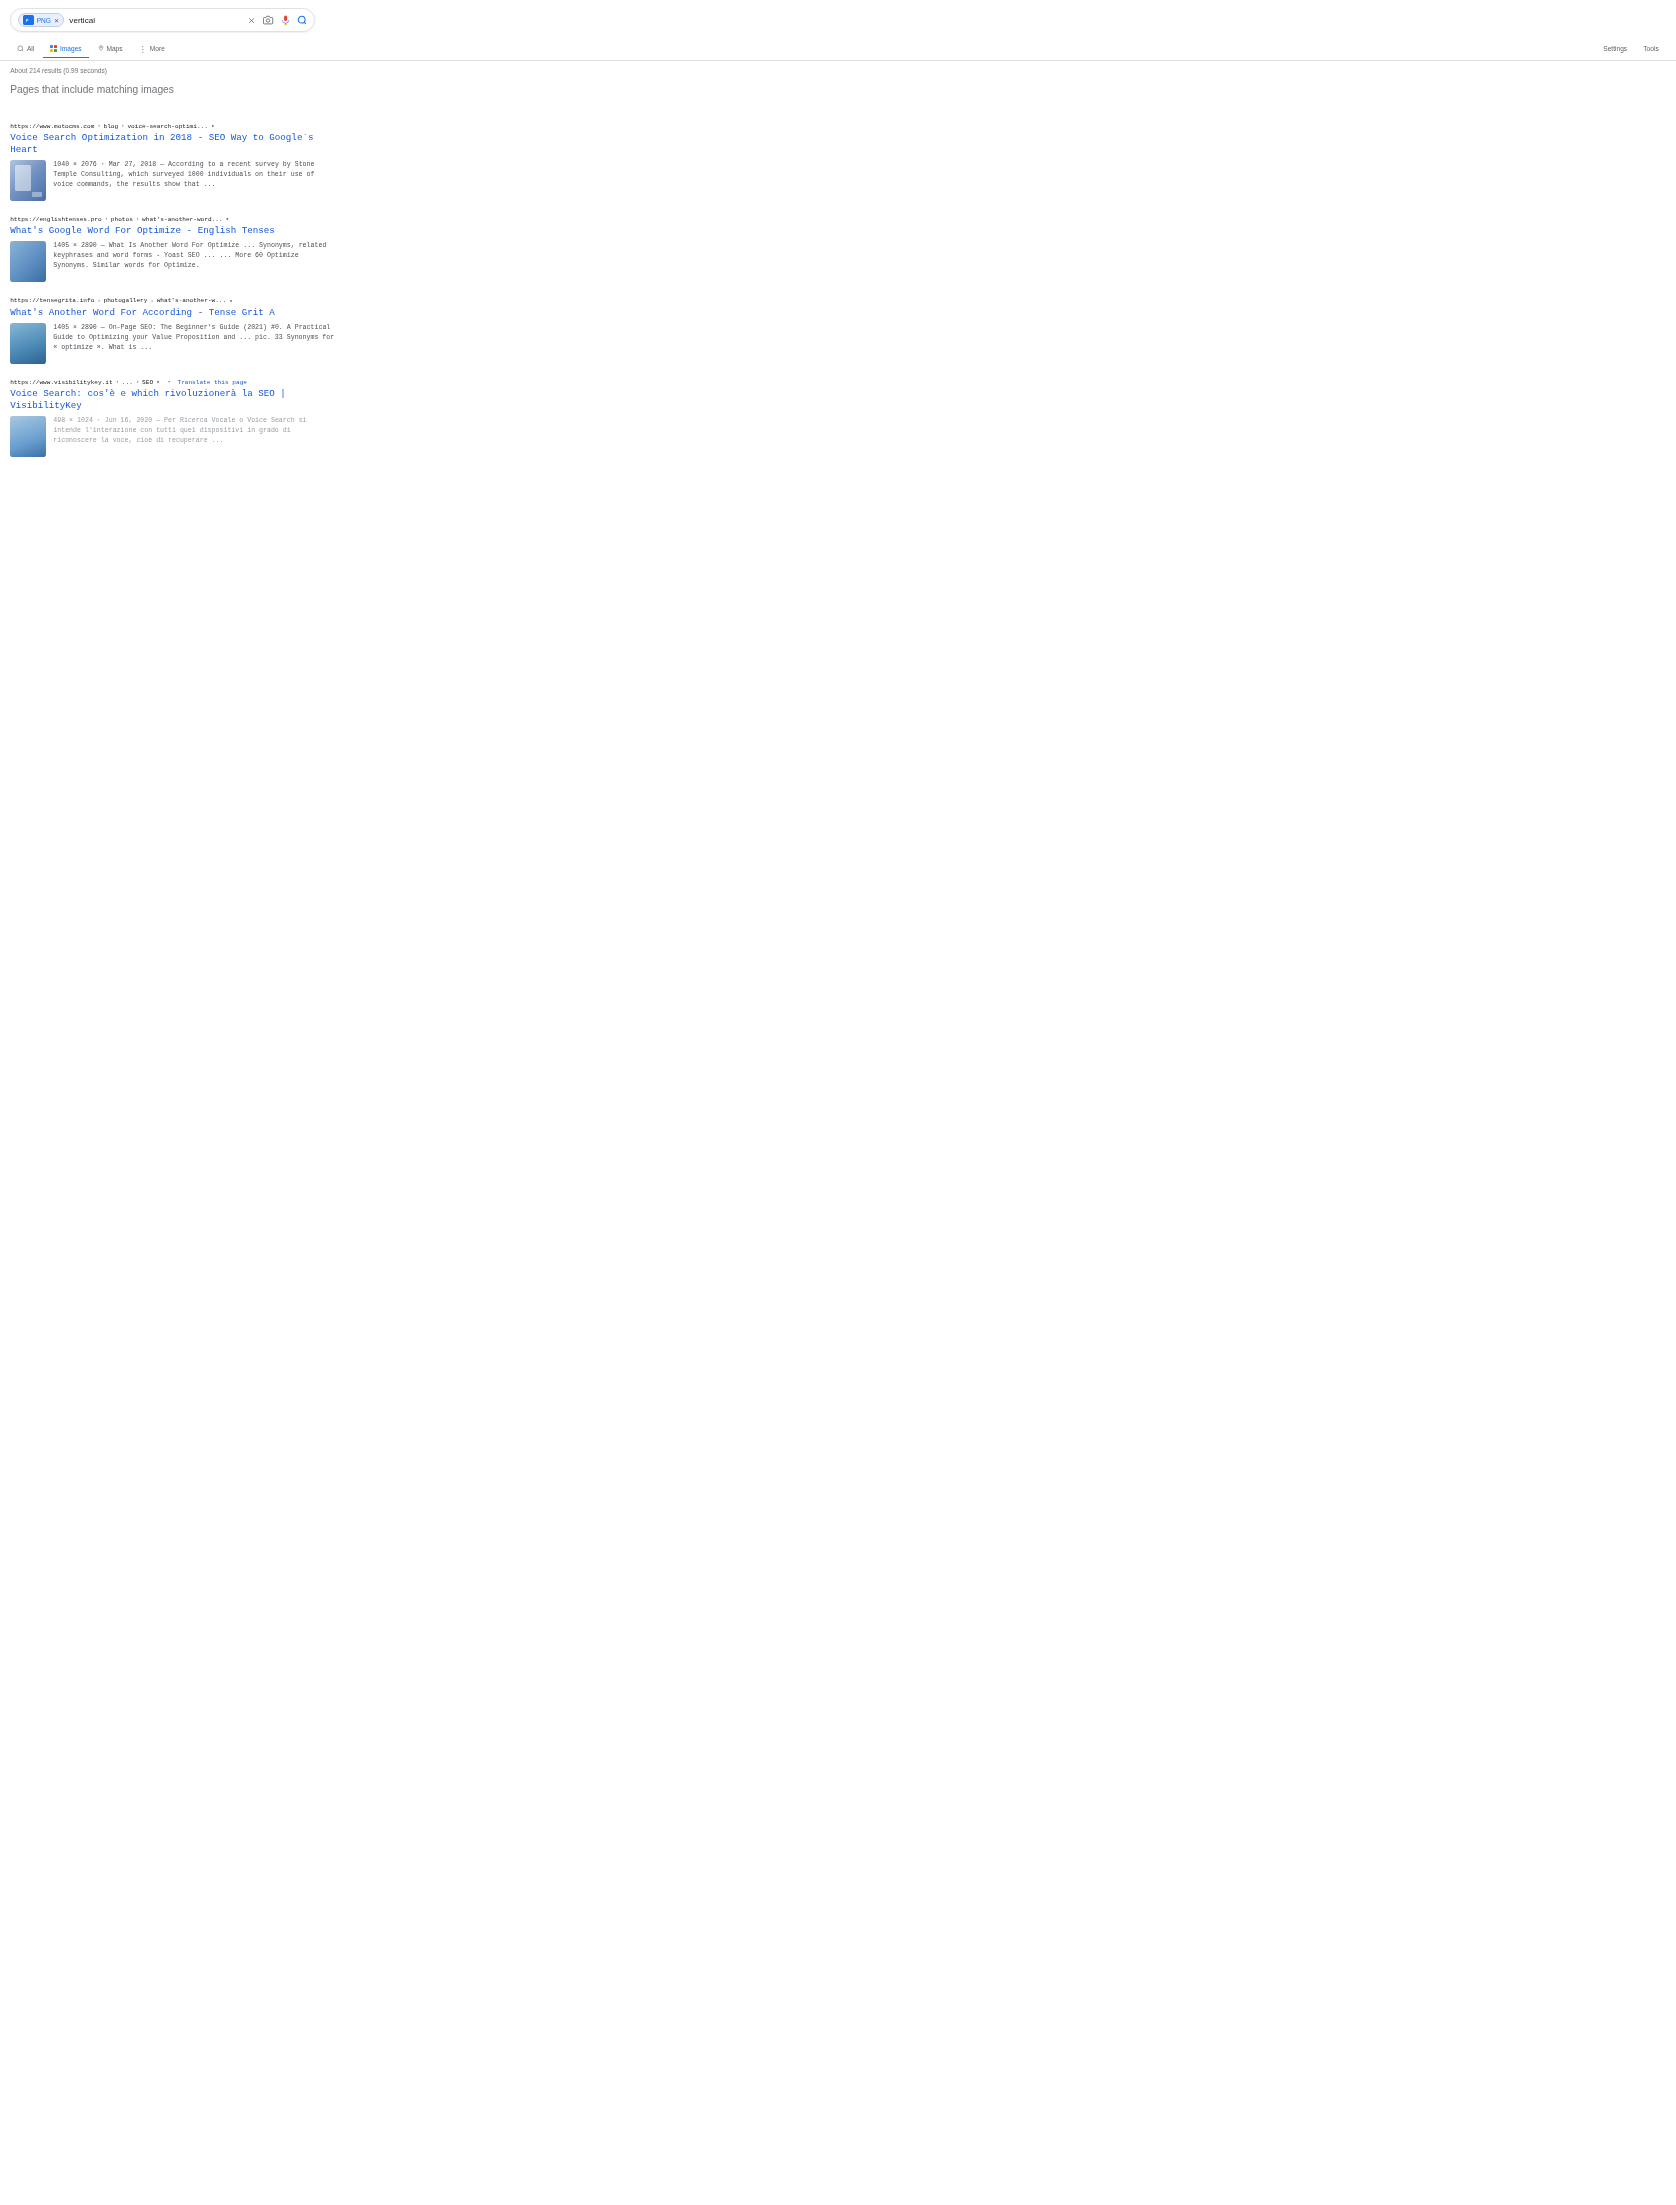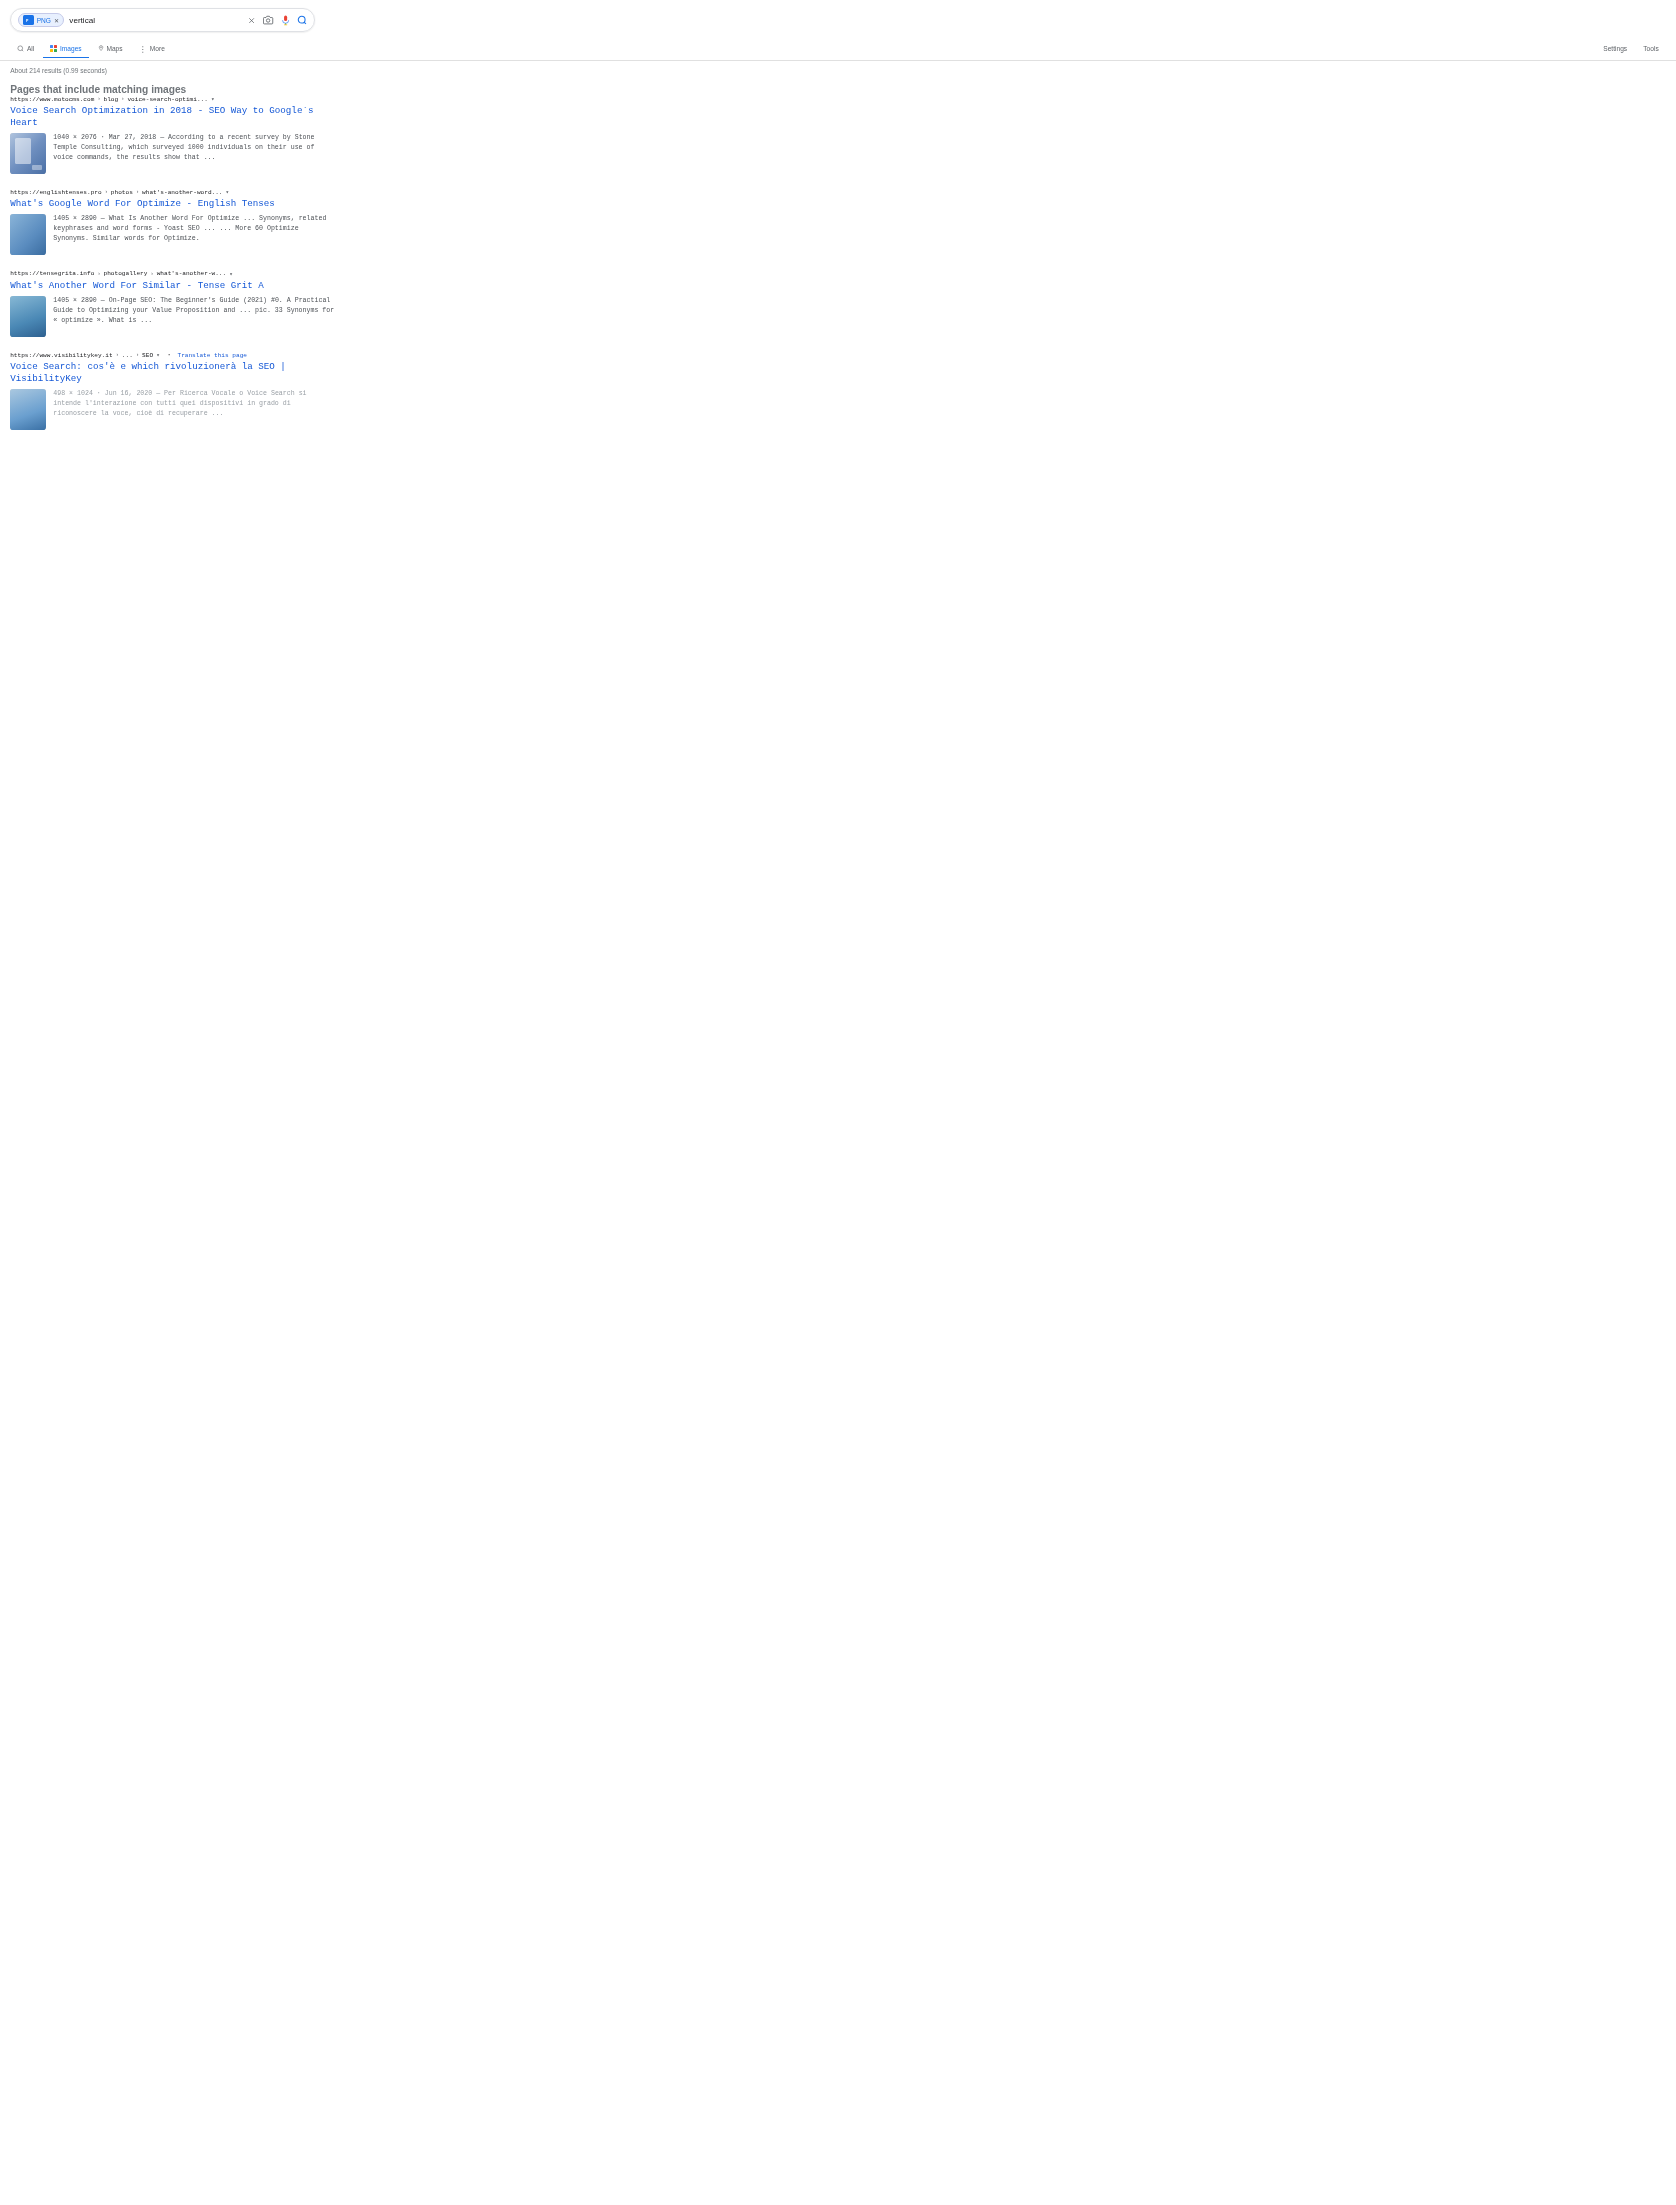--- a/index.html
+++ b/index.html
@@ -120,22 +120,22 @@
       max-width: 346px;
     }
     .results-count {
       font-size: 6.6px;
       color: #70757a;
       margin-bottom: 10.2px;
     }
     .page-header {
       font-size: 10.2px;
       color: #70757a;
-      font-weight: 700;
-      margin-bottom: 0;
+      font-weight: 400;
+      margin-bottom: 27px;
     }
 
     
     .result-item {
       margin-bottom: 14.3px;
       font-family: Liberation Mono, monospace;
     }
     .result-url-row {
       display: flex;
       align-items: center;
@@ -414,21 +414,21 @@
 
   <div class="result-item">
     <div class="result-url-row">
       <span class="result-url">https://tensegrita.info</span>
       <span class="breadcrumb-arrow">›</span>
       <span class="result-url">photogallery</span>
       <span class="breadcrumb-arrow">›</span>
       <span class="result-url">what's-another-w...</span>
       <span class="result-url-more">▾</span>
     </div>
-    <a class="result-title">What's Another Word For Similar - Tense Grit A</a>
+    <a class="result-title">What's Another Word For According - Tense Grit A</a>
     <div class="result-body">
       <div class="result-thumb">
         <div class="thumb-placeholder3"></div>
       </div>
       <p class="result-snippet">
         <span>1405 × 2890</span>
         <span> — </span>
         <span>On-Page SEO: The Beginner's Guide (2021) #0. A Practical Guide to Optimizing your Value Proposition and ... pic. 33 Synonyms for « optimize ». What is ...</span>
       </p>
     </div>

